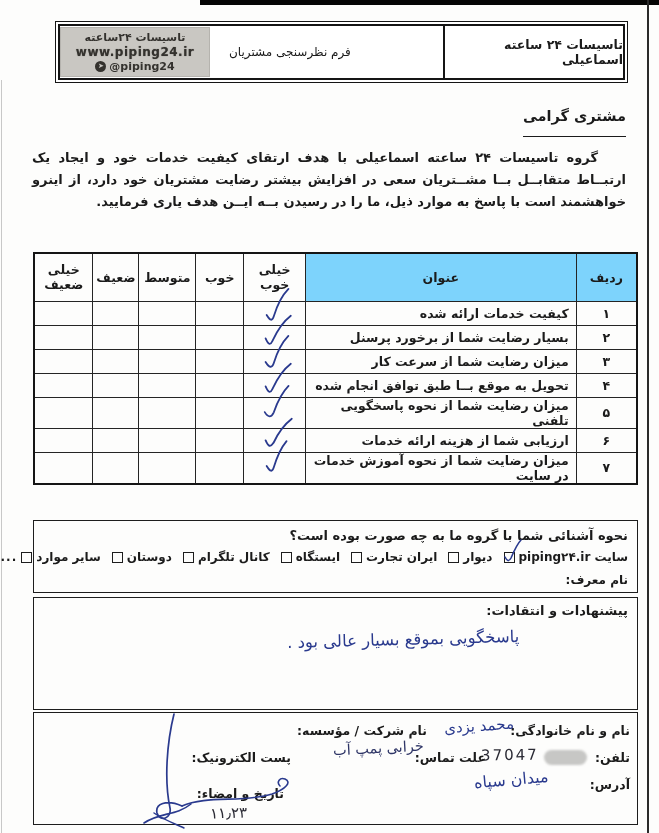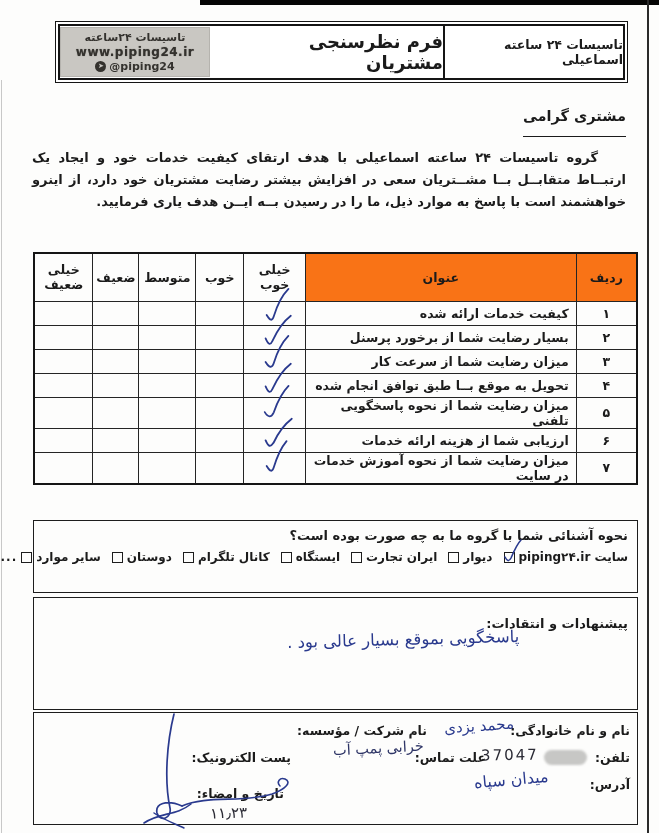--- a/index.html
+++ b/index.html
@@ -16,21 +16,21 @@
 
   
   .header-box {
     position:absolute; left:55px; top:21px; width:573px; height:62px;
     border:1px solid #151515; padding:2px; background:#fff;
   }
   .header-inner { border:2px solid #151515; height:100%; display:flex; direction:rtl; }
   .hcell { display:flex; align-items:center; justify-content:flex-end; }
   .hcell + .hcell { border-left:none; }
   .hcell-company { width:180px; border-left:2px solid #151515; font-size:12.5px; font-weight:bold; }
-  .hcell-title { width:214px; border-left:2px solid #151515; font-size:18px; font-weight:bold; }
+  .hcell-title { width:214px; border-left:2px solid #151515; font-size:12px; font-weight:normal; }
   .hcell-logo { flex:1; }
   .logo {
     width:150px; height:50px; background:#c9c7c2; color:#34322e;
     display:flex; flex-direction:column; align-items:center; justify-content:center;
     line-height:1.25; box-shadow:0 0 0 1px #b5b3ae inset;
   }
   .logo-l1 { font-size:11px; font-weight:bold; }
   .logo-l2 { font-size:12px; font-weight:bold; letter-spacing:.5px; direction:ltr; text-shadow:0 0 1px #6a6862; }
   .logo-l3 { font-size:11px; font-weight:bold; direction:ltr; display:flex; align-items:center; gap:3px; }
   .tg-icon {
@@ -47,21 +47,21 @@
     position:absolute; top:147px; right:33px; width:594px;
     font-size:13px; font-weight:bold; line-height:22px;
     text-align:justify; text-align-last:right; text-indent:28px;
   }
 
   
   .survey { position:absolute; top:252px; left:33px; width:605px; border-collapse:collapse; direction:rtl; }
   .survey th, .survey td { border:1px solid #252525; }
   .survey { border:2px solid #151515; }
   .survey thead th { height:48px; font-size:12.5px; font-weight:bold; text-align:center; vertical-align:middle; }
-  .survey thead th.shaded { background:#f97316; }
+  .survey thead th.shaded { background:#7dd3fc; }
   .survey tbody td { height:24px; font-size:12.5px; }
   .survey td.num { text-align:center; font-weight:bold; }
   .survey td.title { text-align:right; padding-right:7px; font-weight:bold; }
   .survey td.rate { position:relative; }
   .check-svg { position:absolute; top:-14px; right:13px; width:30px; height:38px; pointer-events:none; }
   .survey tbody tr:nth-child(odd) .check-svg { transform:rotate(-5deg); }
   .survey tbody tr:nth-child(even) .check-svg { transform:rotate(3deg) translateY(1px); }
 
   
   .fam-box {
@@ -71,21 +71,21 @@
   .fam-q { font-size:13px; font-weight:bold; }
   .fam-opts { display:flex; direction:rtl; align-items:center; gap:11px; margin-top:7px; font-size:12px; font-weight:bold; flex-wrap:nowrap; }
   .opt { display:flex; align-items:center; gap:4px; white-space:nowrap; }
   .cbox { width:11px; height:11px; border:1.3px solid #1d1d1d; display:inline-block; position:relative; flex:0 0 auto; }
   .cbox .tick-svg { position:absolute; top:-14px; left:-2px; width:20px; height:26px; }
   .fam-dots { font-weight:bold; letter-spacing:1px; }
   .fam-ref { margin-top:9px; font-size:12px; font-weight:bold; }
 
   .sugg-box {
     position:absolute; top:597px; left:33px; width:605px; height:113px;
-    border:1.5px solid #1d1d1d; padding:18px 9px;
+    border:1.5px solid #1d1d1d; padding:5px 9px;
   }
   .sugg-label { font-size:13px; font-weight:bold; }
   .sugg-hand {
     position:absolute; top:32px; right:118px; font-size:16.5px; color:#2a3a8e;
     transform:rotate(-1.5deg); letter-spacing:1px;
   }
 
   .contact-box {
     position:absolute; top:712px; left:33px; width:605px; height:113px;
     border:1.5px solid #1d1d1d;
@@ -284,20 +284,21 @@
       <span class="opt">
         <span>دوستان</span>
         <span class="cbox"></span>
       </span>
       <span class="opt">
         <span>سایر موارد</span>
         <span class="cbox"></span>
         <span class="fam-dots">......</span>
       </span>
     </div>
+    <div class="fam-ref">نام معرف:</div>
   </div>
 
   <div class="sugg-box">
     <div class="sugg-label">پیشنهادات و انتقادات:</div>
     <div class="sugg-hand">پاسخگویی بموقع بسیار عالی بود .</div>
   </div>
 
   <div class="contact-box">
     <span class="clabel lbl-name">نام و نام خانوادگی:</span>
     <span class="hand hand-blue val-name">محمد یزدی</span>

